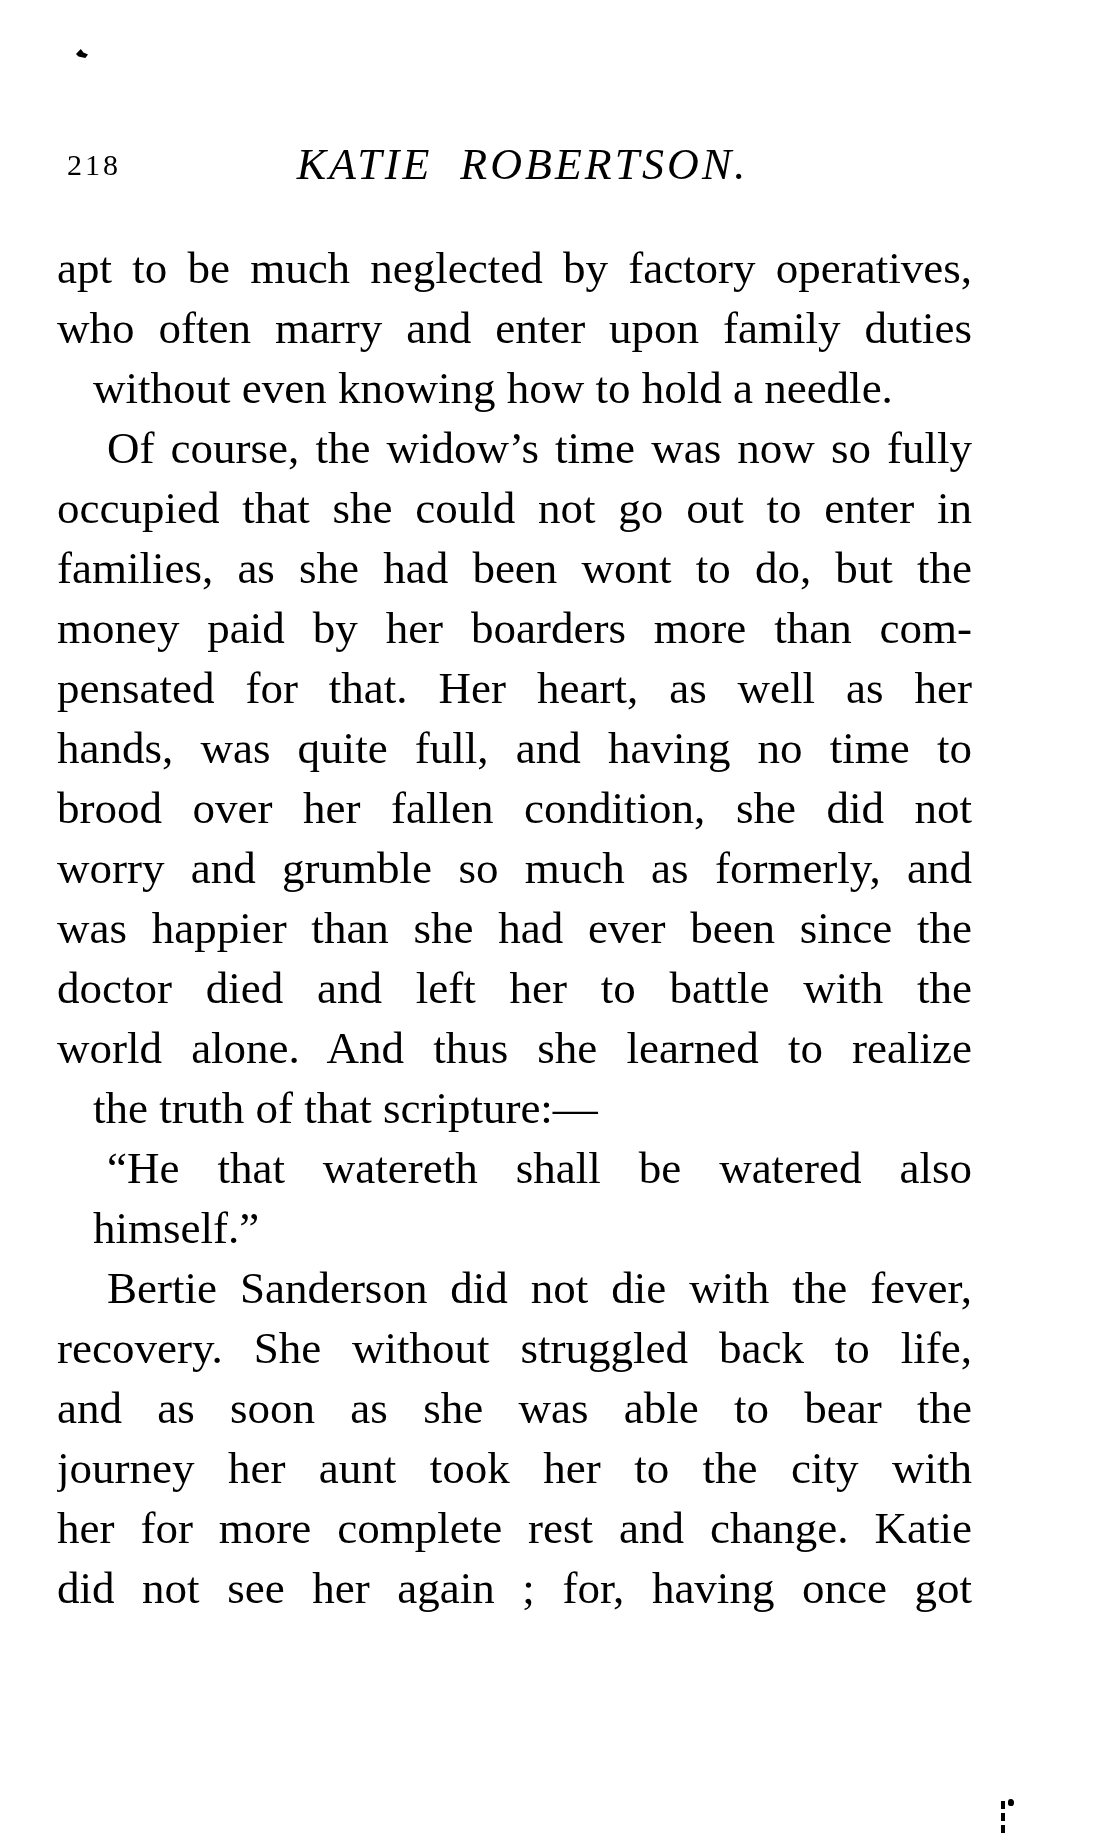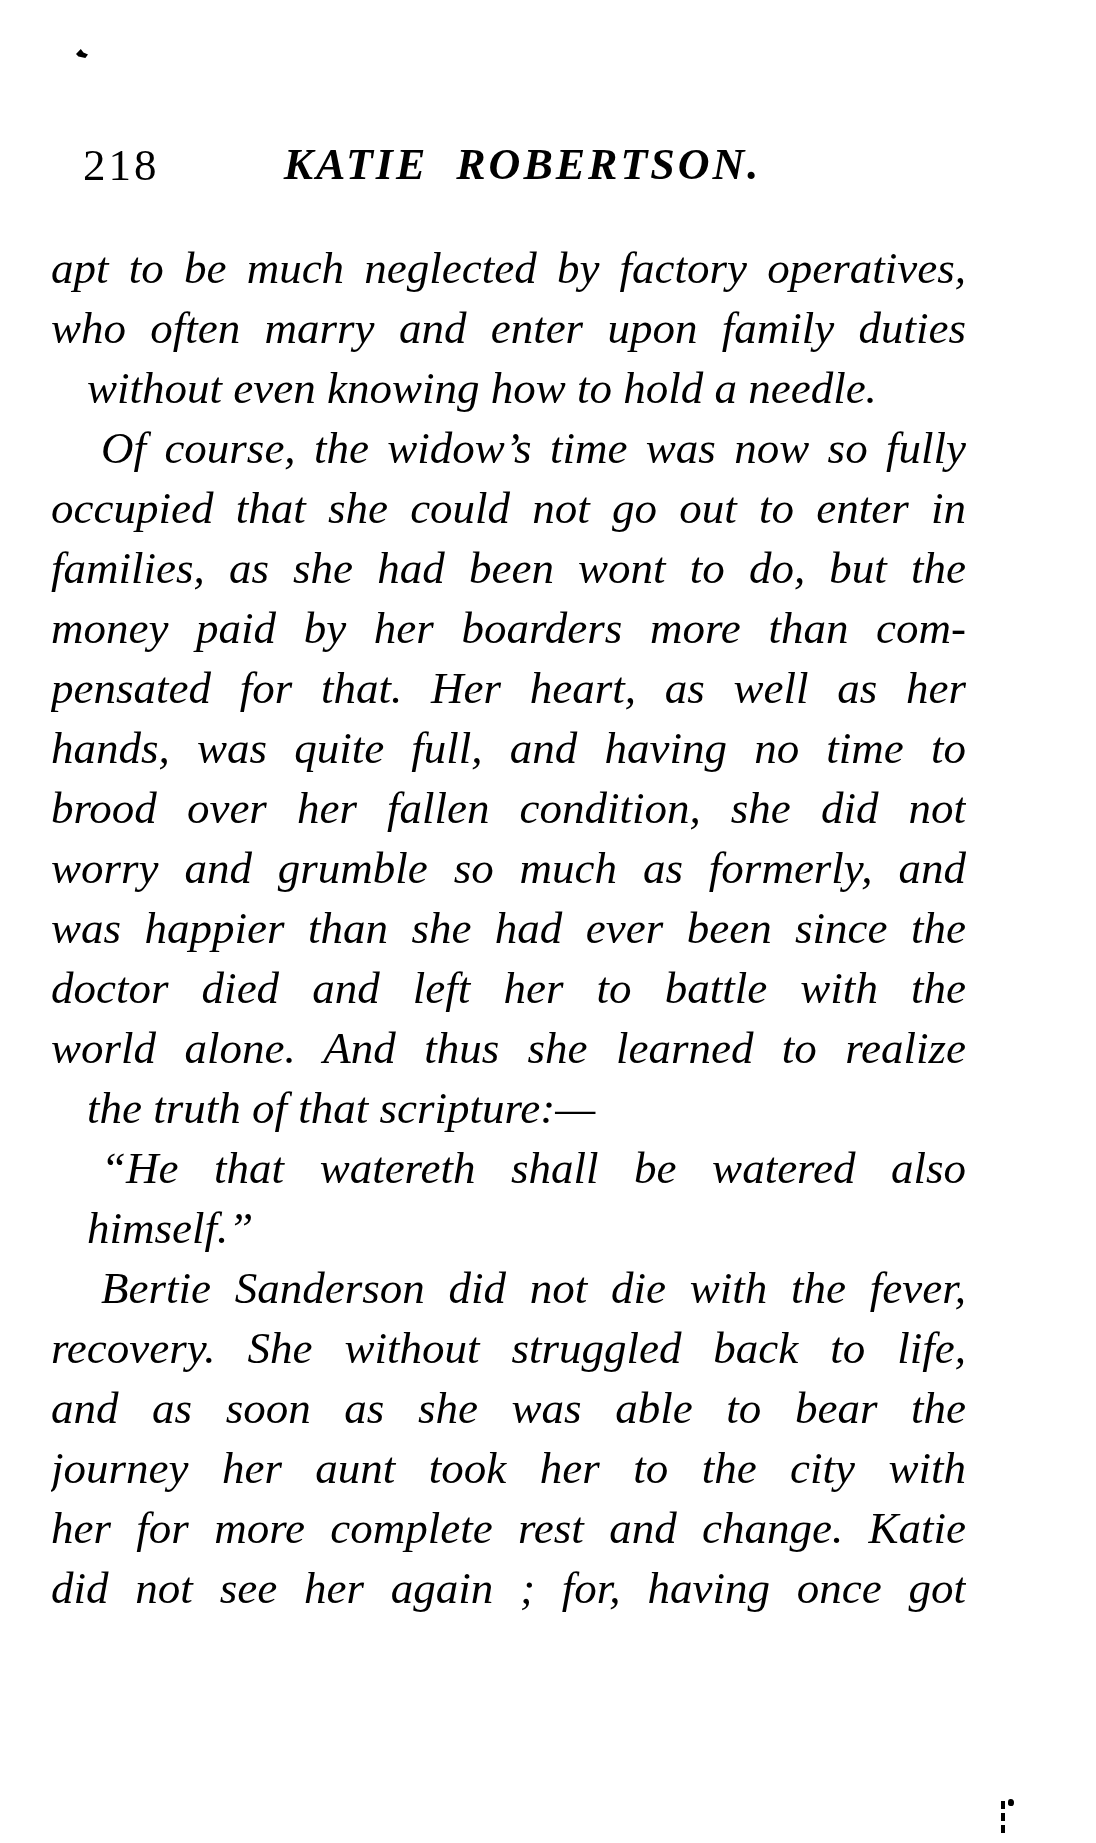--- a/index.html
+++ b/index.html
@@ -20,47 +20,45 @@
   
   .header {
     position: absolute;
     left: 65px;
     top: 140px;
     width: 915px;
     height: 52px;
   }
   .page-number {
     position: absolute;
-    left: 18px;
+    left: 2px;
     top: 0;
-    font-size: 45px;
+    font-size: 30px;
     line-height: 50px;
     letter-spacing: 3px;
   }
   .running-title {
     position: absolute;
     left: 50%;
     top: 0;
     transform: translateX(-50%);
     font-style: italic;
     font-size: 44px;
     line-height: 50px;
     letter-spacing: 3px;
     word-spacing: 14px;
     white-space: nowrap;
-    font-weight: bold;
   }
 
   
   .text-block {
     position: absolute;
-    left: 51px;
+    left: 57px;
     top: 238px;
     width: 915px;
-    font-style: italic;
   }
   .line {
     font-size: 45px;
     line-height: 60px;
     height: 60px;
     overflow: hidden;
     text-align: justify;
     text-align-last: justify;
   }
   .line.end {

